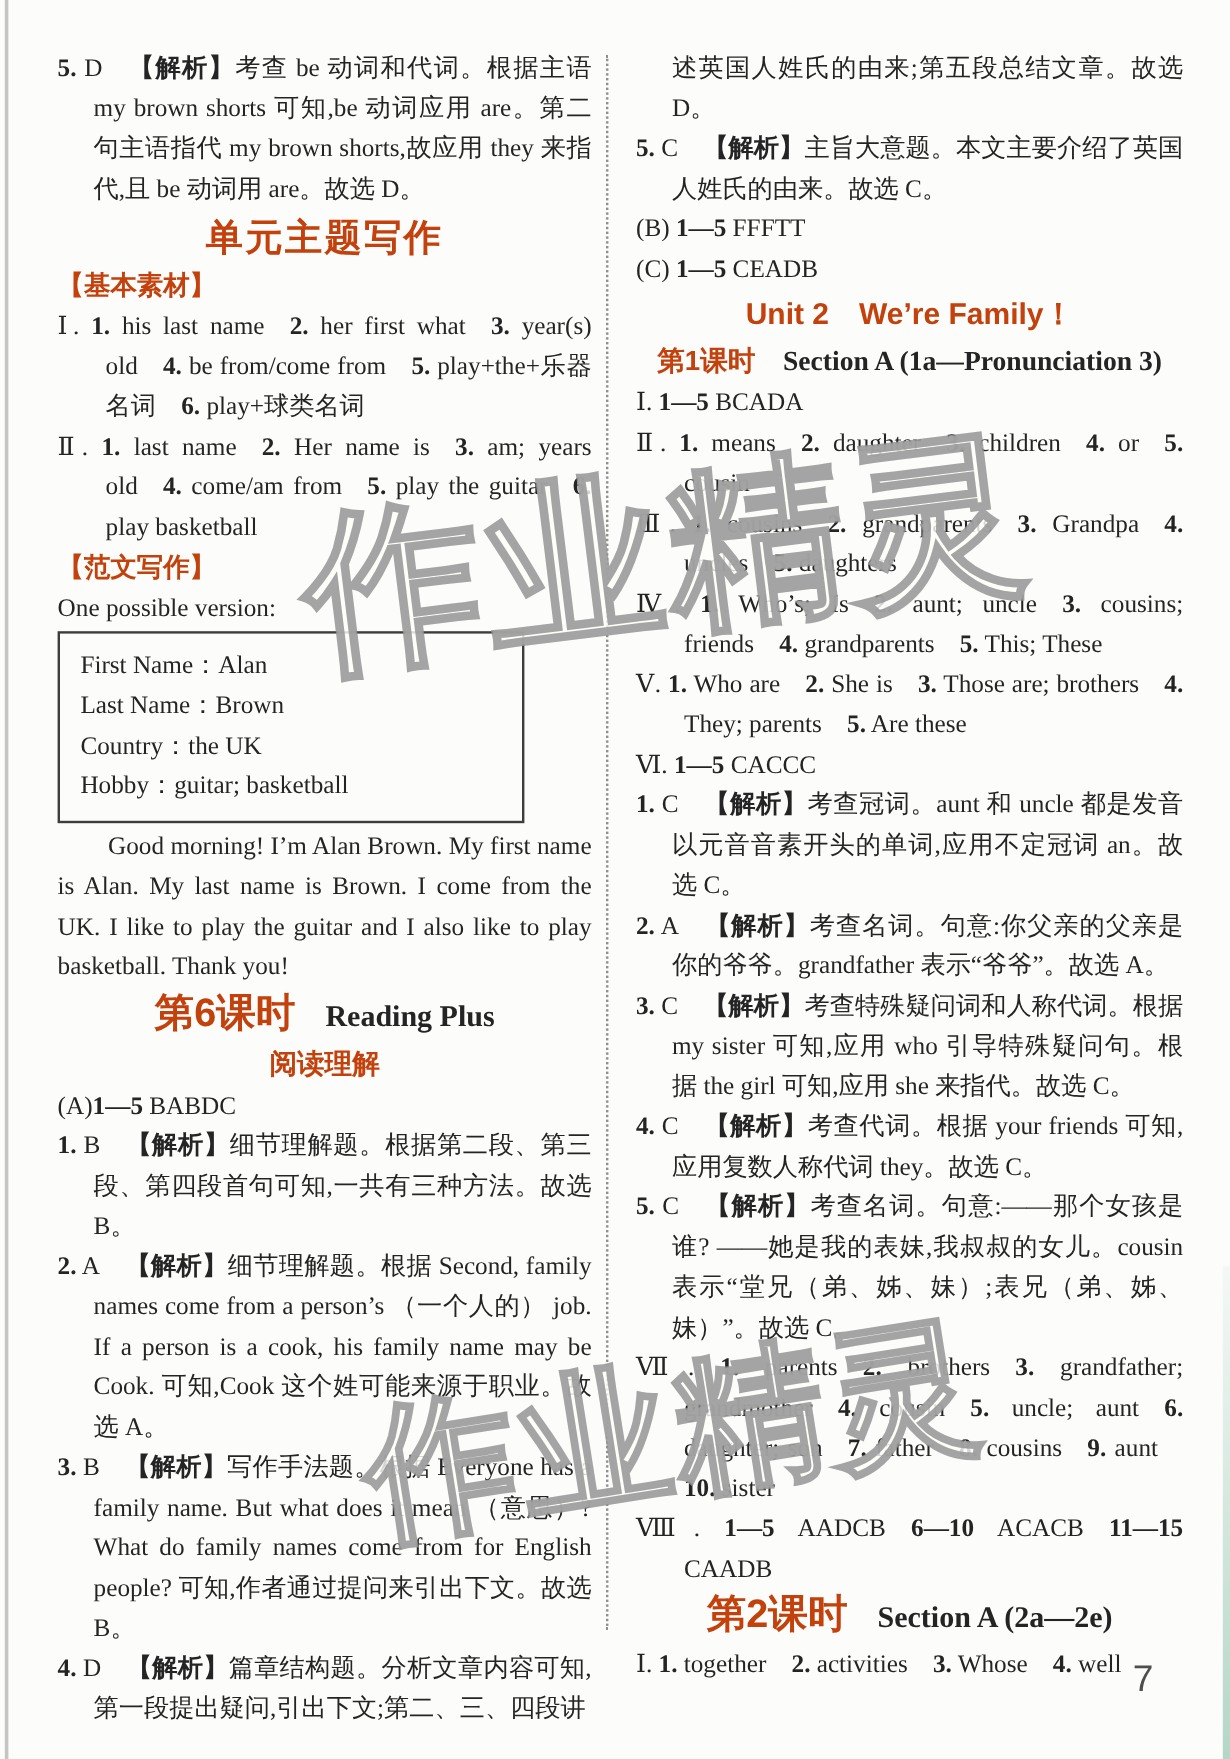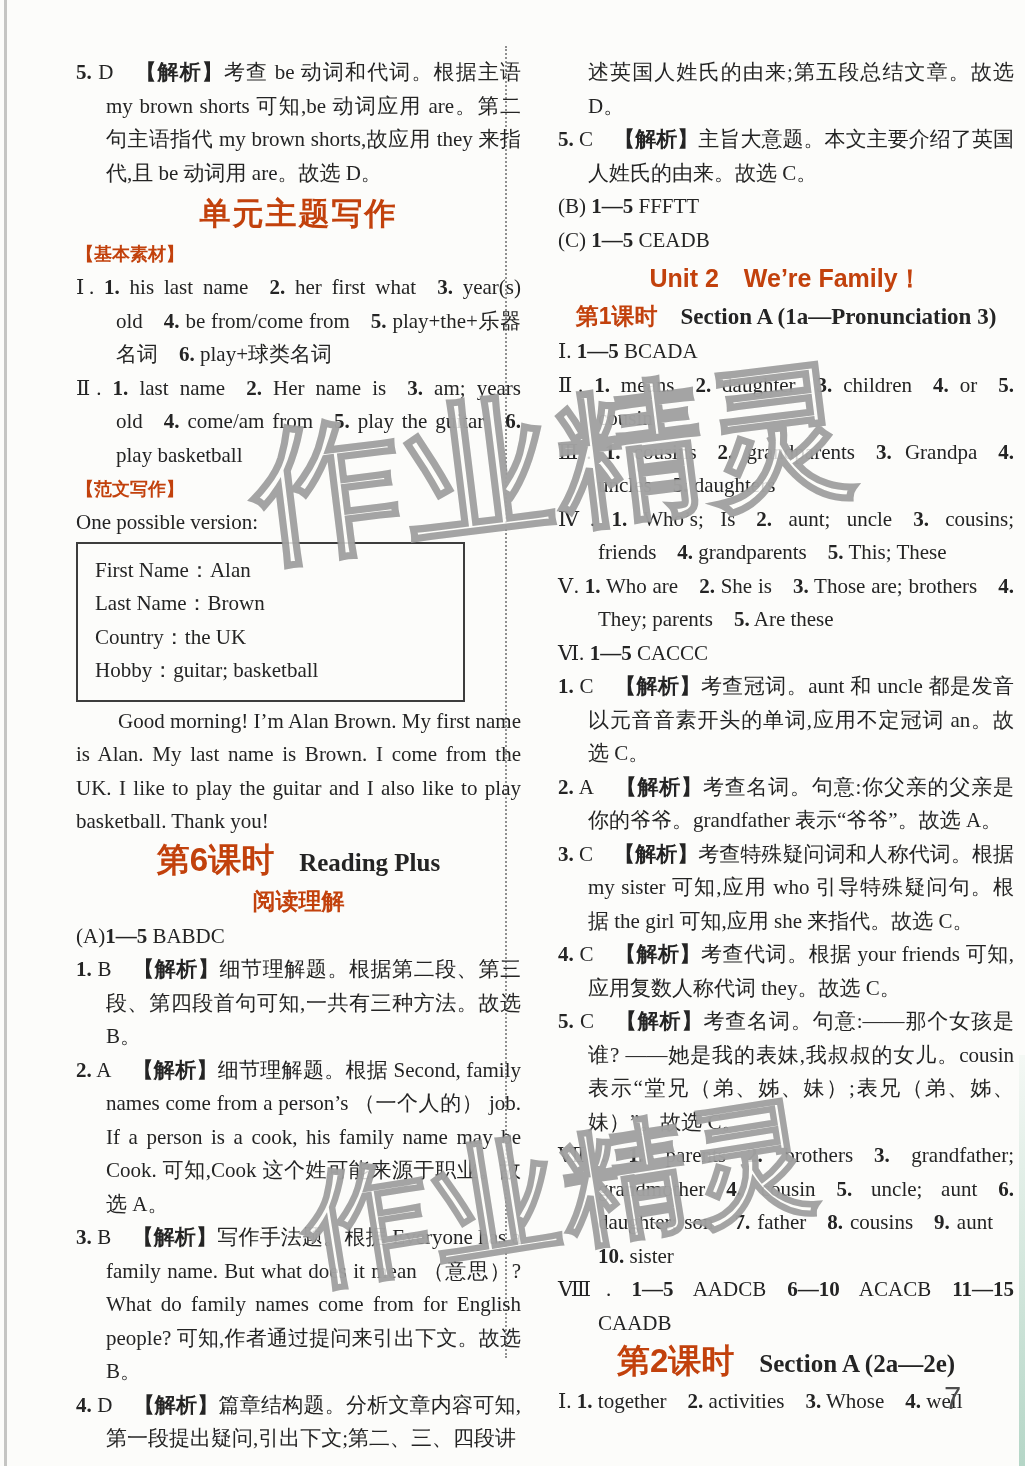--- a/index.html
+++ b/index.html
@@ -4,31 +4,31 @@
 <style>
   html,body{margin:0;padding:0;background:#e8e8e6;}
   .page{
     position:relative;width:1025px;height:1466px;margin:0 auto;
     background:#fcfcfa;overflow:hidden;
     font-family:"Liberation Serif","DejaVu Serif",serif;
     color:#242424;font-size:21px;line-height:33.5px;
   }
   .bold{font-weight:bold;}
   .hei{font-family:"Liberation Sans","DejaVu Sans",sans-serif;font-weight:bold;color:#c2410c;}
-  .col{position:absolute;top:56px;z-index:1;margin-left:28px;}
+  .col{position:absolute;top:40px;z-index:1;}
   .col-left{left:48px;width:445px;}
   .col-right{left:530px;width:456px;}
   .blk{text-align:justify;}
   .hang{padding-left:30px;text-indent:-30px;text-align:justify;}
   .hang-lg{padding-left:40px;text-indent:-40px;text-align:justify;}
   .cont{padding-left:30px;text-align:justify;}
   .para{text-indent:42px;text-align:justify;}
   .center{text-align:center;}
   .h1{font-size:31px;line-height:44px;margin:2px 0 1px;letter-spacing:2px;}
-  .h2{font-size:18px;line-height:34px;}
+  .h2{font-size:22px;line-height:34px;}
   .h3{font-size:25px;line-height:40px;margin:1px 0;}
   .h3 .hei{font-size:33px;}
   .h4{font-size:23px;line-height:35px;margin-bottom:1px;}
   .h-unit{font-size:25px;line-height:38px;margin:2px 0 1px;}
   .h-lesson1{font-size:23px;line-height:37px;}
   .box{
     border:2px solid #3d3d3d;width:351px;padding:10px 17px 12px 17px;
     margin:2px 0 3px 0;line-height:33.5px;
   }
   .divider{

